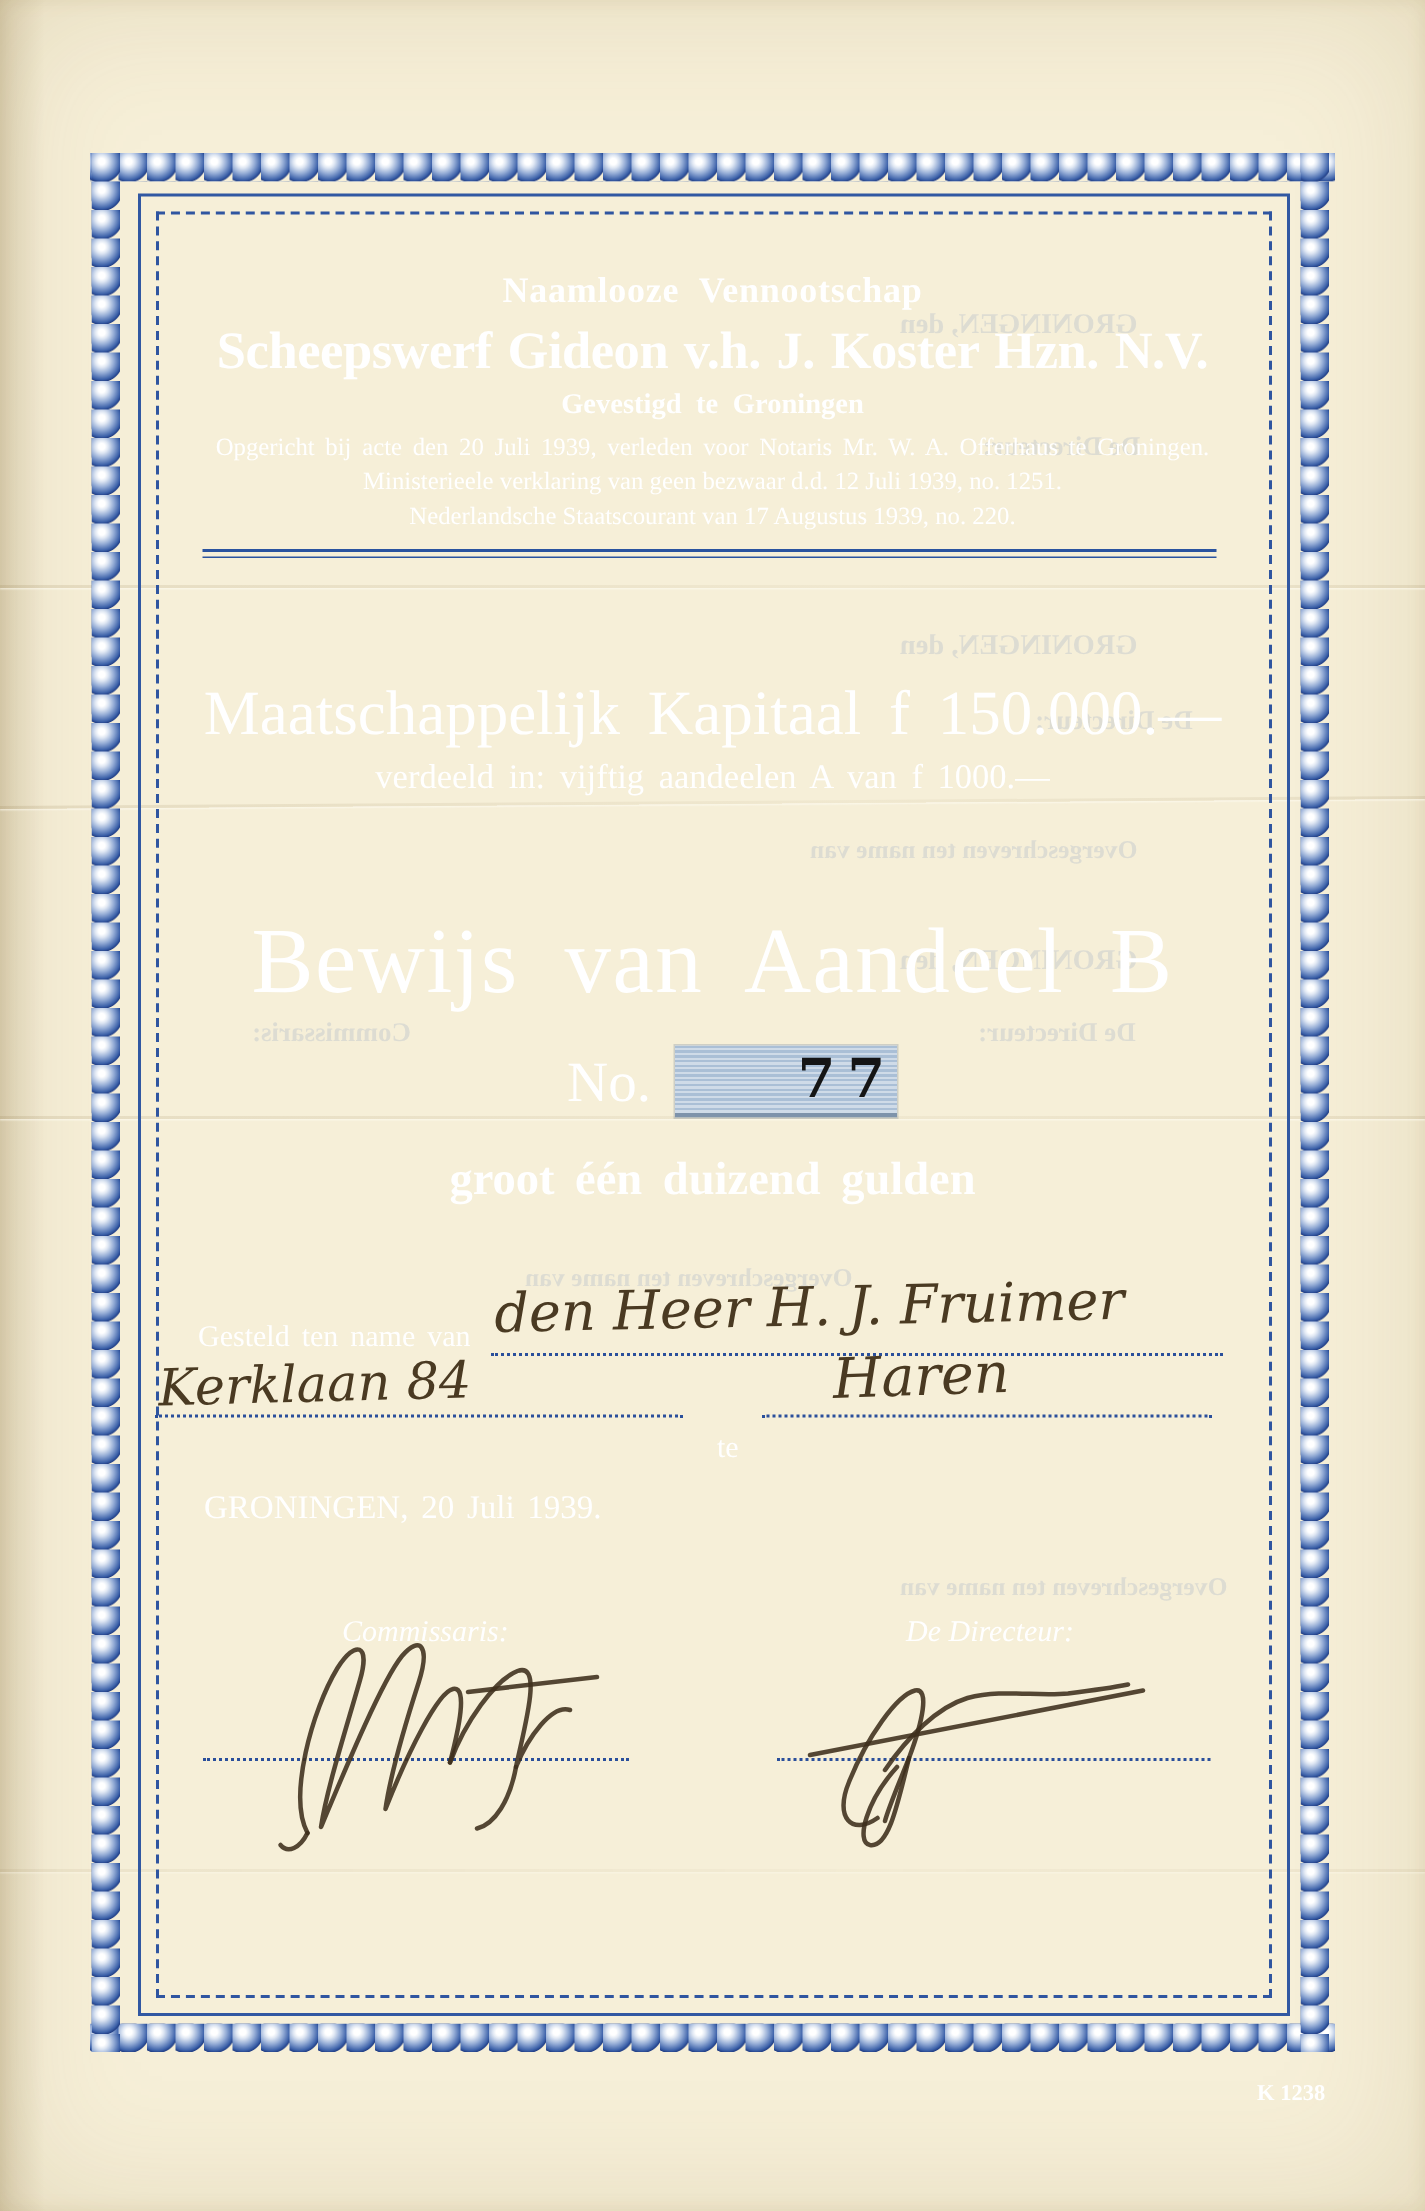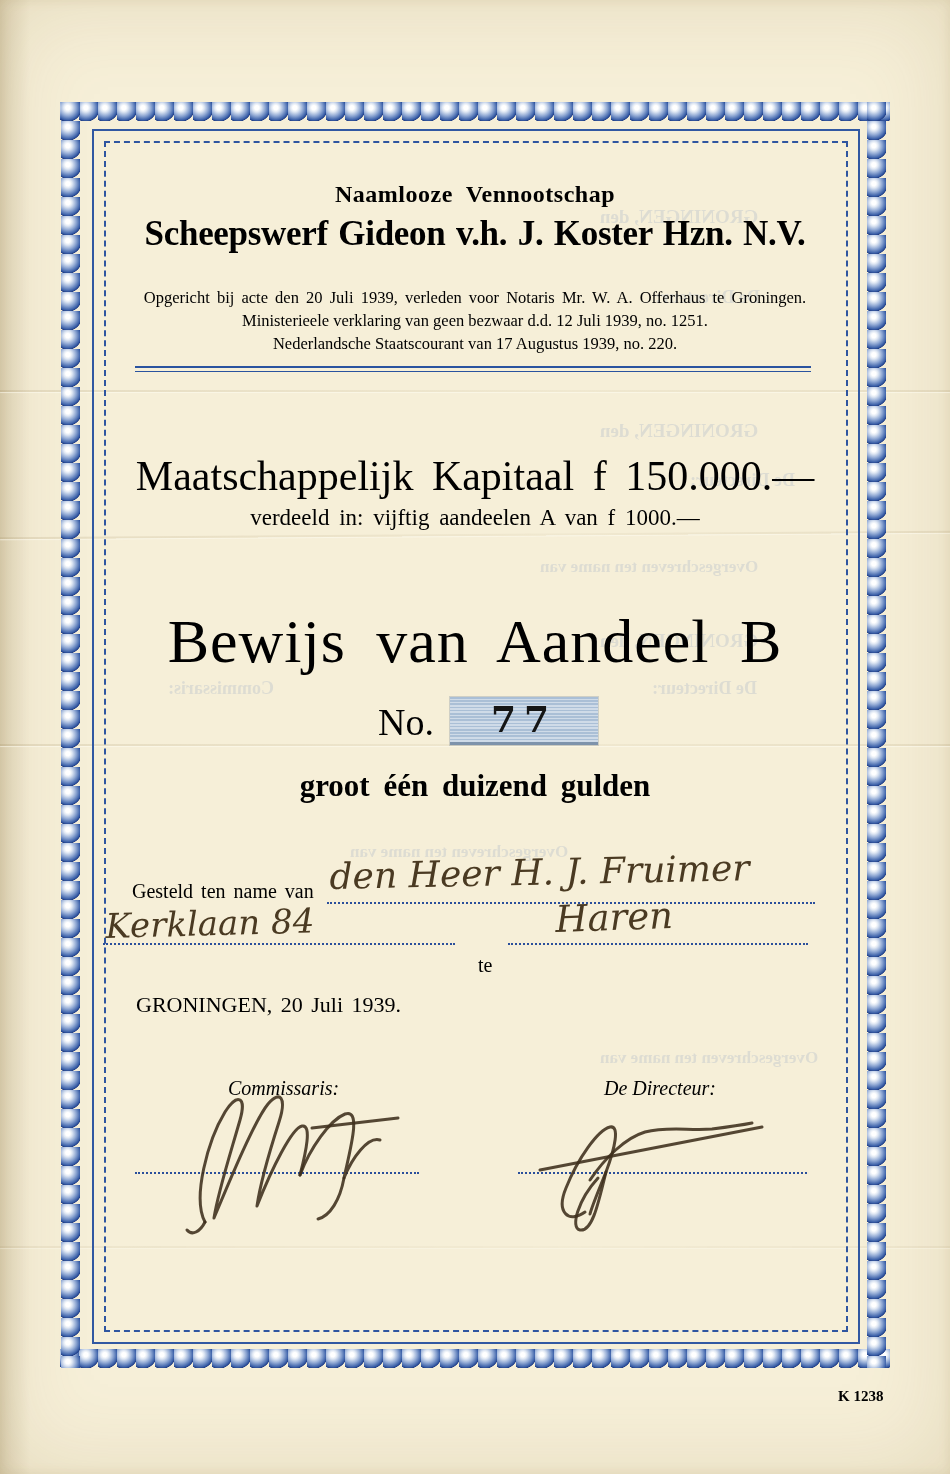--- a/index.html
+++ b/index.html
@@ -25,30 +25,30 @@
     background-image:radial-gradient(circle at 36% 30%, #ffffff 0 12%, #dfe7f3 24%, #93abd5 45%, #3c61a9 68%, #223f86 76%, rgba(0,0,0,0) 79%);
     background-size:19px 19px;}
   .beads.h{height:19px;background-repeat:repeat-x;}
   .beads.v{width:19px;background-repeat:repeat-y;}
 
   .rect-solid{position:absolute;left:92px;top:129px;width:764px;height:1211px;
     border:2px solid #3158a2;}
   .rect-dashed{position:absolute;left:104px;top:141px;width:740px;height:1187px;
     border:2px dashed #2f55a0;}
 
-  .t{position:absolute;color:#000000;}
+  .t{position:absolute;color:#ffffff;}
   .ctr{left:110px;width:730px;text-align:center;}
   .b{font-weight:bold;}
   .rule2{position:absolute;left:135px;top:366px;width:676px;height:3px;
     border-top:2px solid #2a539f;border-bottom:1.5px solid #2a539f;}
 
   .serialbox{position:absolute;left:450px;top:697px;width:148px;height:45px;
     background:repeating-linear-gradient(180deg,#aabfd6 0 1.6px,#cfdbe8 1.6px 3.2px);
     border-bottom:3px solid #7e93ab;box-shadow:0 0 0 1px rgba(90,110,140,.25);
-    text-align:center;line-height:45px;}
+    text-align:right;line-height:45px;}
   .serialnum{font-family:"DejaVu Serif",serif;font-weight:bold;font-size:36px;color:#151515;letter-spacing:8px;}
 
   .dotline{position:absolute;height:2px;border-bottom:2px dotted #2a4f9b;}
 
   .hand{position:absolute;font-family:"DejaVu Serif",serif;font-style:italic;
     color:#4a3a22;transform-origin:left bottom;white-space:nowrap;}
 
   .ghost{position:absolute;color:#4a6db5;opacity:.14;font-weight:bold;white-space:nowrap;
     transform:scaleX(-1);filter:blur(.4px);}
 
@@ -80,20 +80,21 @@
 
   <div class="beads h" style="left:60px;top:102px;width:830px"></div>
   <div class="beads h" style="left:60px;top:1349px;width:830px"></div>
   <div class="beads v" style="left:61px;top:102px;height:1266px"></div>
   <div class="beads v" style="left:867px;top:102px;height:1266px"></div>
   <div class="rect-solid"></div>
   <div class="rect-dashed"></div>
 
   <div class="t ctr b" style="top:181px;font-size:24px;word-spacing:7px;letter-spacing:.5px">Naamlooze Vennootschap</div>
   <div class="t ctr b" style="top:214px;font-size:35px;letter-spacing:-.3px;word-spacing:2px">Scheepswerf Gideon v.h. J. Koster Hzn. N.V.</div>
+  <div class="t ctr b" style="top:259px;font-size:19px;word-spacing:5px">Gevestigd te Groningen</div>
   <div class="t ctr" style="top:288px;font-size:16.5px;word-spacing:3px">Opgericht bij acte den 20 Juli 1939, verleden voor Notaris Mr. W. A. Offerhaus te Groningen.</div>
   <div class="t ctr" style="top:311px;font-size:16.5px">Ministerieele  verklaring  van  geen  bezwaar  d.d.  12  Juli  1939,  no.  1251.</div>
   <div class="t ctr" style="top:334px;font-size:16.5px">Nederlandsche  Staatscourant  van  17  Augustus  1939,  no.  220.</div>
   <div class="rule2"></div>
 
   <div class="t ctr" style="top:452px;font-size:42px;word-spacing:8px">Maatschappelijk  Kapitaal  f  150.000.—</div>
   <div class="t ctr" style="top:505px;font-size:23px;word-spacing:4px">verdeeld in:  vijftig  aandeelen  A  van  f  1000.—</div>
 
   <div class="t ctr" style="top:606px;font-size:62px;word-spacing:14px;letter-spacing:1px">Bewijs van Aandeel B</div>
   <div class="t" style="left:378px;top:700px;font-size:38px">No.</div>

